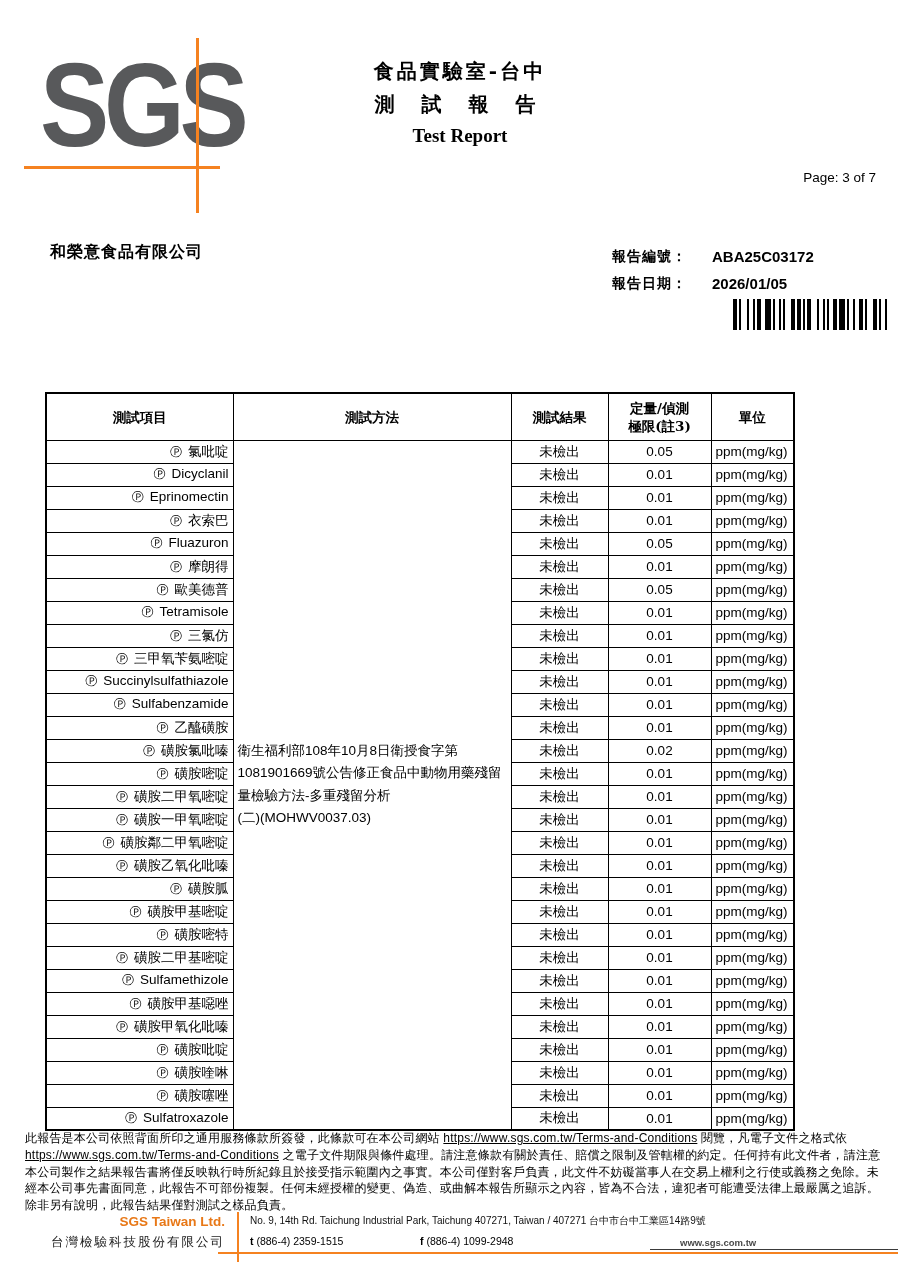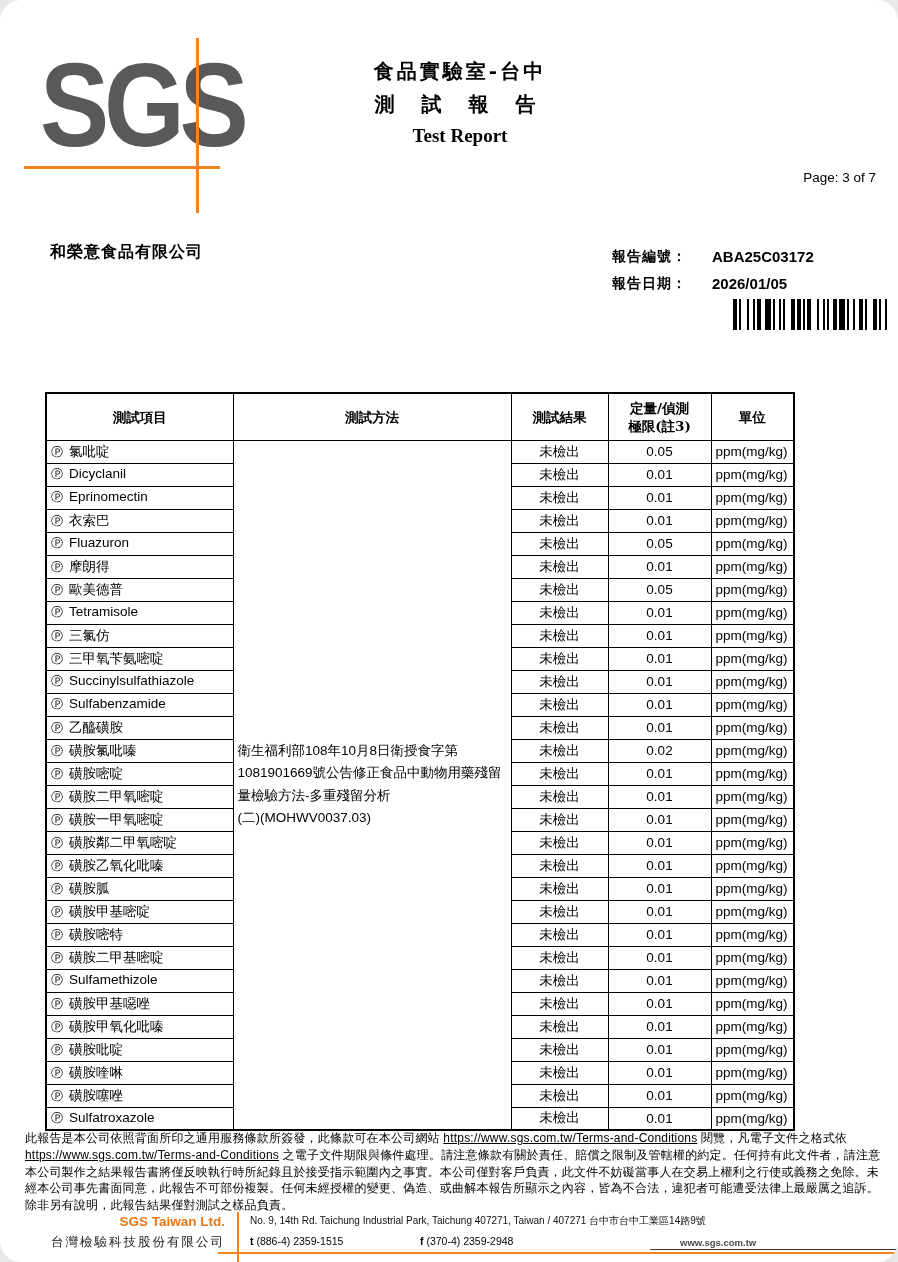--- a/index.html
+++ b/index.html
@@ -1,20 +1,20 @@
 <!DOCTYPE html>
 <html><head>
 <meta charset="utf-8">
 <style>
   * { margin:0; padding:0; box-sizing:border-box; }
   html,body { background:#e8e8e8; }
   .page {
     position:relative; width:898px; height:1262px; margin:0 auto;
     background:#ffffff; overflow:hidden;
-    font-family:"Liberation Sans","DejaVu Sans",sans-serif; color:#000;border-radius:21px;
+    font-family:"Liberation Sans","DejaVu Sans",sans-serif; color:#000;
   }
   
   .logo-wrap { position:absolute; left:28px; top:48px; width:210px; height:170px; }
   .sgs-logo {
     position:absolute; left:12px; top:-2px;
     font-family:"Liberation Sans","DejaVu Sans",sans-serif;
     font-weight:bold; font-size:118px; line-height:1; letter-spacing:-6px;
     color:#58595b; transform:scaleX(0.88); transform-origin:left top;
   }
   .logo-vline { position:absolute; left:168px; top:-10px; width:3px; height:175px; background:#f58220; }
@@ -41,21 +41,21 @@
   table.results th {
     font-family:"DejaVu Serif","Liberation Serif",serif; font-weight:bold;
     font-size:13.5px; text-align:center; vertical-align:middle; height:47px; line-height:1.35;
   }
   table.results td { height:23px; font-size:13.5px; vertical-align:middle; padding:0 4px; }
   .col-item  { width:187px; }
   .col-method{ width:278px; }
   .col-result{ width:97px; }
   .col-limit { width:103px; }
   .col-unit  { width:83px; }
-  td.item-cell { text-align:left; padding-left:6px; white-space:nowrap; }
+  td.item-cell { text-align:right; padding-left:6px; white-space:nowrap; }
   td.item-cell .pmark { font-size:12px; margin-right:6px; }
   td.method-cell { vertical-align:top; padding:2px 4px 0 5px; }
   td.method-cell .m-line { font-size:13.5px; line-height:22.5px; }
   td.result-cell { text-align:center; }
   td.limit-cell { text-align:center; }
   td.unit-cell { text-align:left; padding-left:3px; white-space:nowrap; font-size:13px; }
   
   .disclaimer { position:absolute; left:25px; top:1130px; width:856px; font-size:12px; line-height:16.8px; letter-spacing:0.2px; }
   .disclaimer a { color:#000; text-decoration:underline; }
   
@@ -353,19 +353,19 @@
     <div>經本公司事先書面同意，此報告不可部份複製。任何未經授權的變更、偽造、或曲解本報告所顯示之內容，皆為不合法，違犯者可能遭受法律上最嚴厲之追訴。</div>
     <div>除非另有說明，此報告結果僅對測試之樣品負責。</div>
   </div>
 
   <div class="footer">
     <div class="f-company-en">SGS Taiwan Ltd.</div>
     <div class="f-company-zh">台灣檢驗科技股份有限公司</div>
     <div class="f-vline"></div>
     <div class="f-address">No. 9, 14th Rd. Taichung Industrial Park, Taichung 407271, Taiwan / 407271 台中市台中工業區14路9號</div>
     <div class="f-tel"><span class="f-bold">t</span> <span>(886-4) 2359-1515</span></div>
-    <div class="f-fax"><span class="f-bold">f</span> <span>(370-4) 2359-2948</span></div>
+    <div class="f-fax"><span class="f-bold">f</span> <span>(886-4) 1099-2948</span></div>
     <div class="f-web">www.sgs.com.tw</div>
     <div class="f-webline"></div>
     <div class="f-hline"></div>
   </div>
 
 </div>
 
 </body></html>

